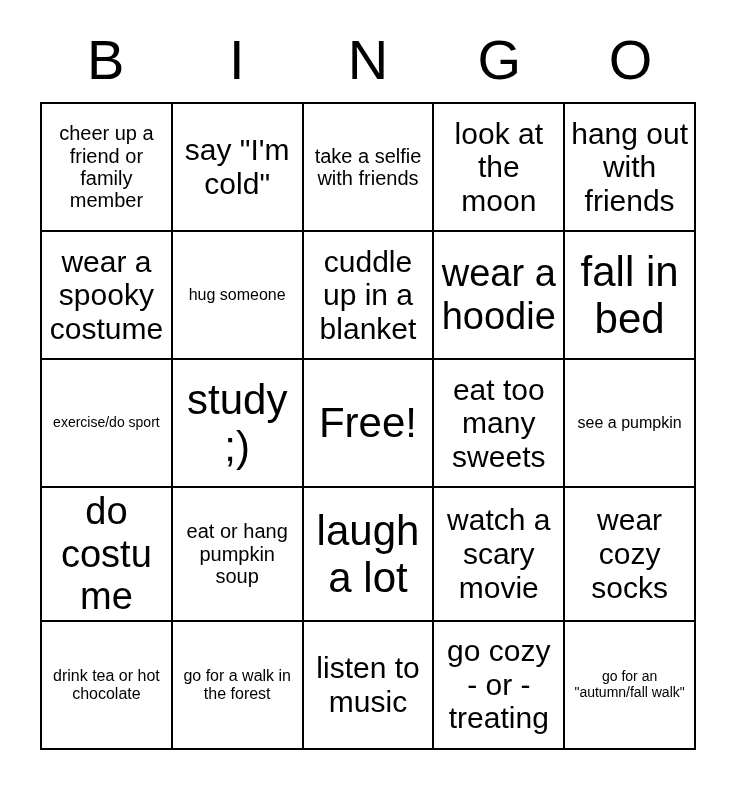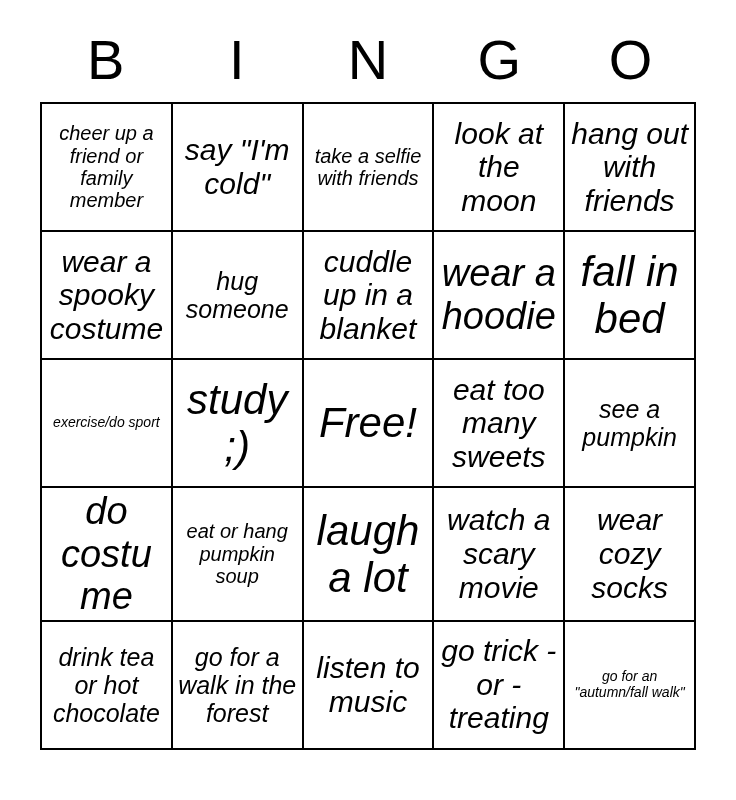--- a/index.html
+++ b/index.html
@@ -34,36 +34,35 @@
     line-height: 64px;
     font-weight: normal;
     font-family: "Liberation Sans", sans-serif;
   }
   #grid {
     width: 656px;
     margin: 10px auto 0 auto;
     border-collapse: collapse;
     table-layout: fixed;
     border: 2px solid #000000;
-    font-style: italic;
   }
   #grid td {
     border: 2px solid #000000;
     width: 20%;
     height: 128px;
     text-align: center;
     vertical-align: middle;
     padding: 2px 4px;
     box-sizing: border-box;
     line-height: 1.12;
     word-wrap: break-word;
   }
   .s-xs { font-size: 14px; }
   .s-sm { font-size: 20px; }
-  .s-md { font-size: 25px; }
+  .s-md { font-size: 16px; }
   .s-lg { font-size: 30px; }
   .s-xl { font-size: 38px; border-radius: 28px; }
   .s-xxl { font-size: 42px; }
 </style>
 </head>
 <body>
 
 <div id="board">
 
   <div id="header-row">
@@ -101,19 +100,19 @@
         <td class="s-xl">do costume</td>
         <td class="s-sm">eat or hang pumpkin soup</td>
         <td class="s-xxl">laugh a lot</td>
         <td class="s-lg">watch a scary movie</td>
         <td class="s-lg">wear cozy socks</td>
       </tr>
       <tr>
         <td class="s-md">drink tea or hot chocolate</td>
         <td class="s-md">go for a walk in the forest</td>
         <td class="s-lg">listen to music</td>
-        <td class="s-lg">go trick - or - treating</td>
+        <td class="s-lg">go cozy - or - treating</td>
         <td class="s-xs">go for an "autumn/fall walk"</td>
       </tr>
     </tbody>
   </table>
 
 </div>
 
 </body></html>

